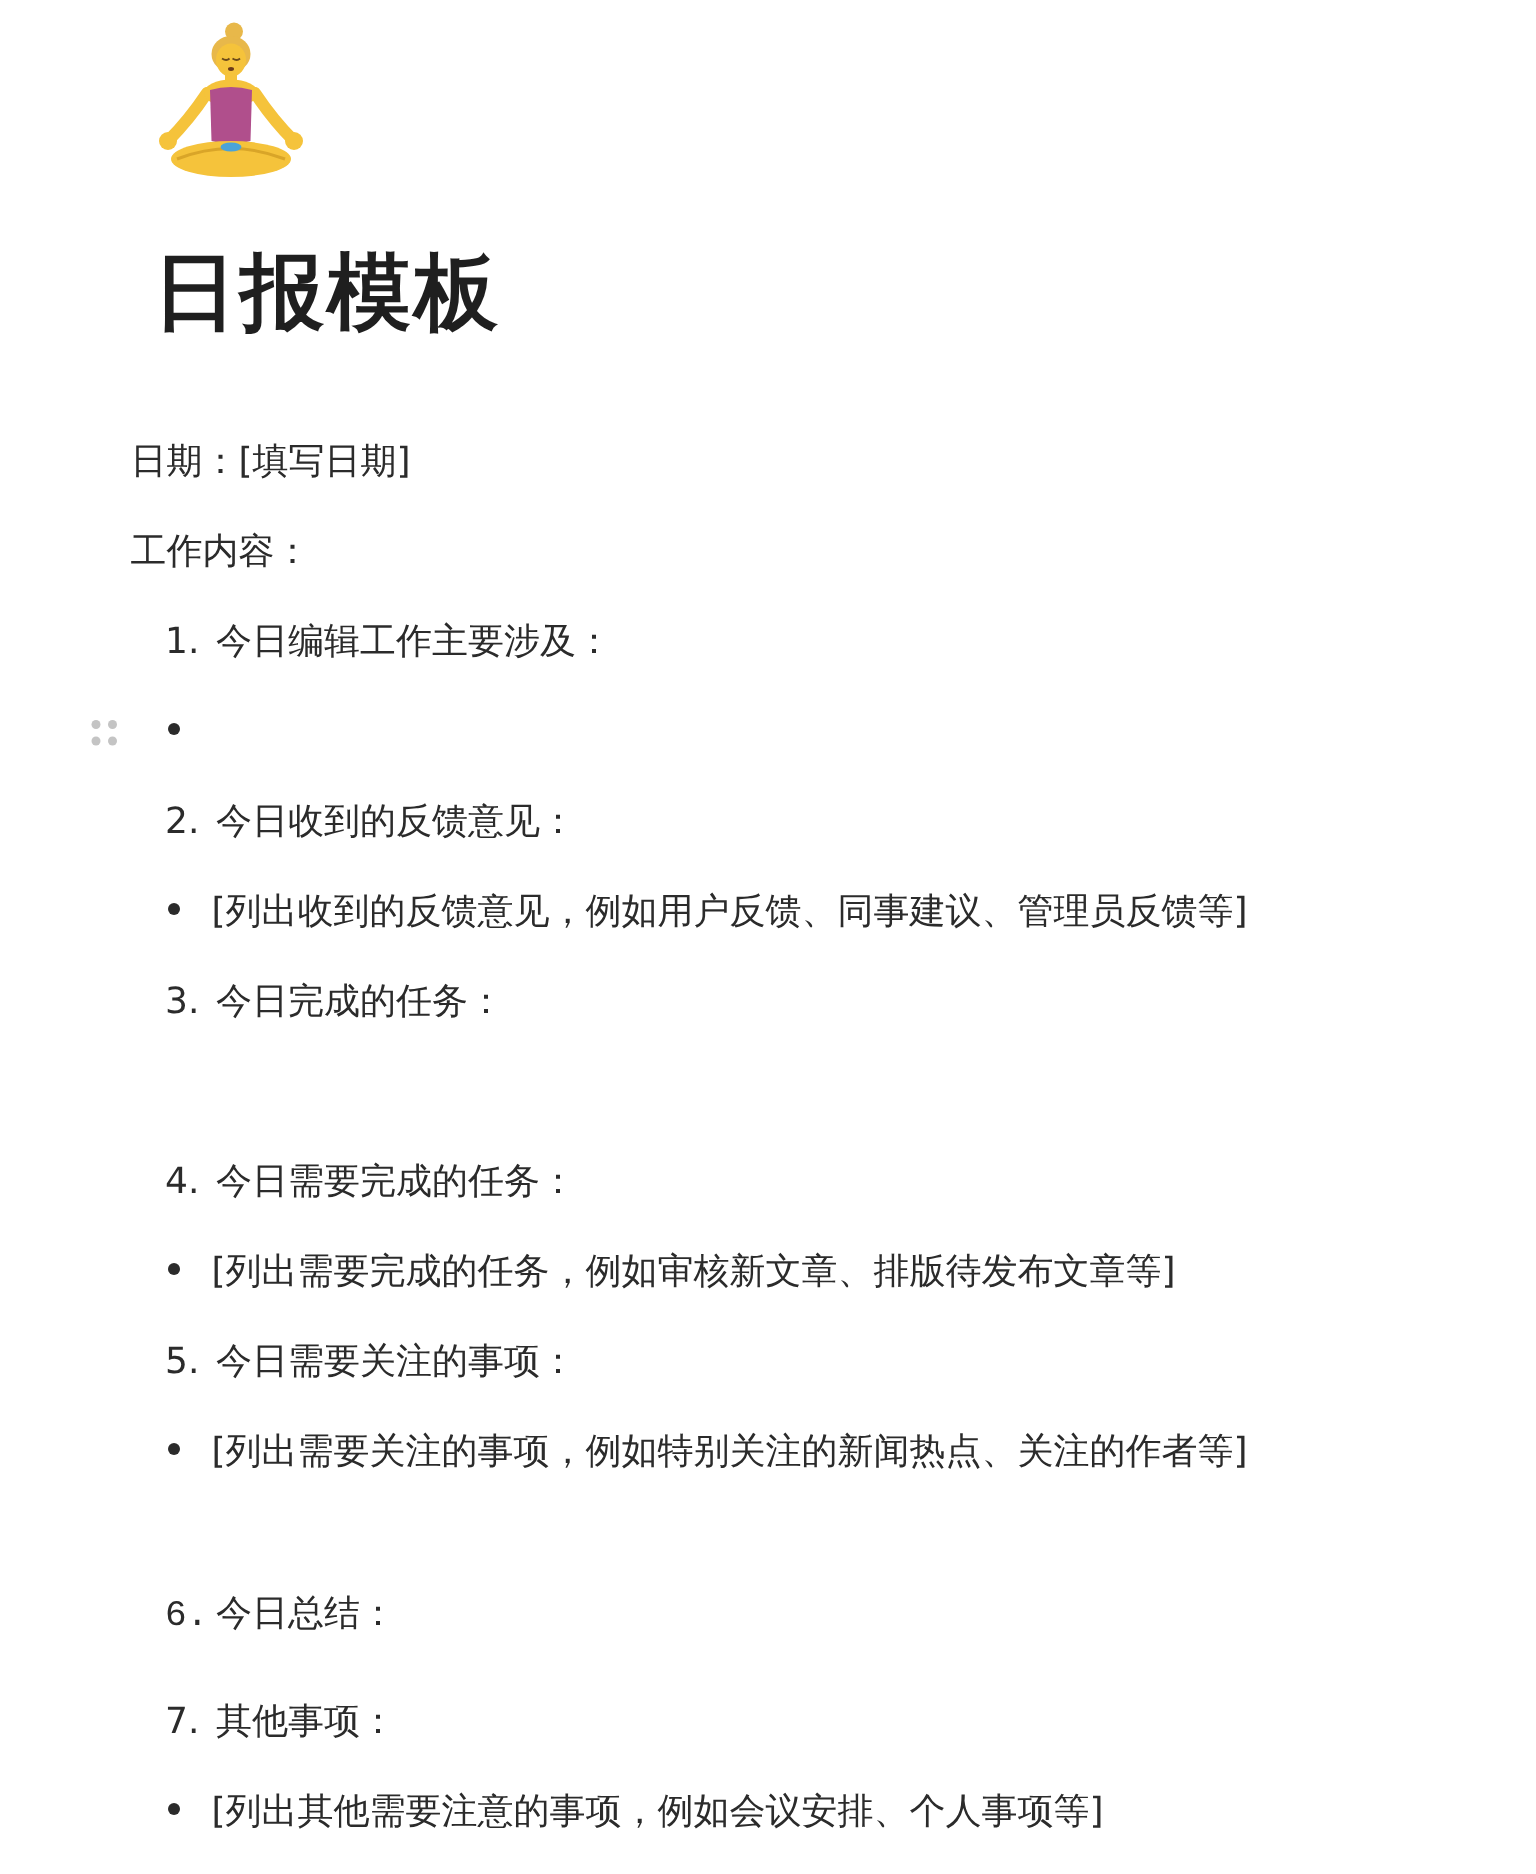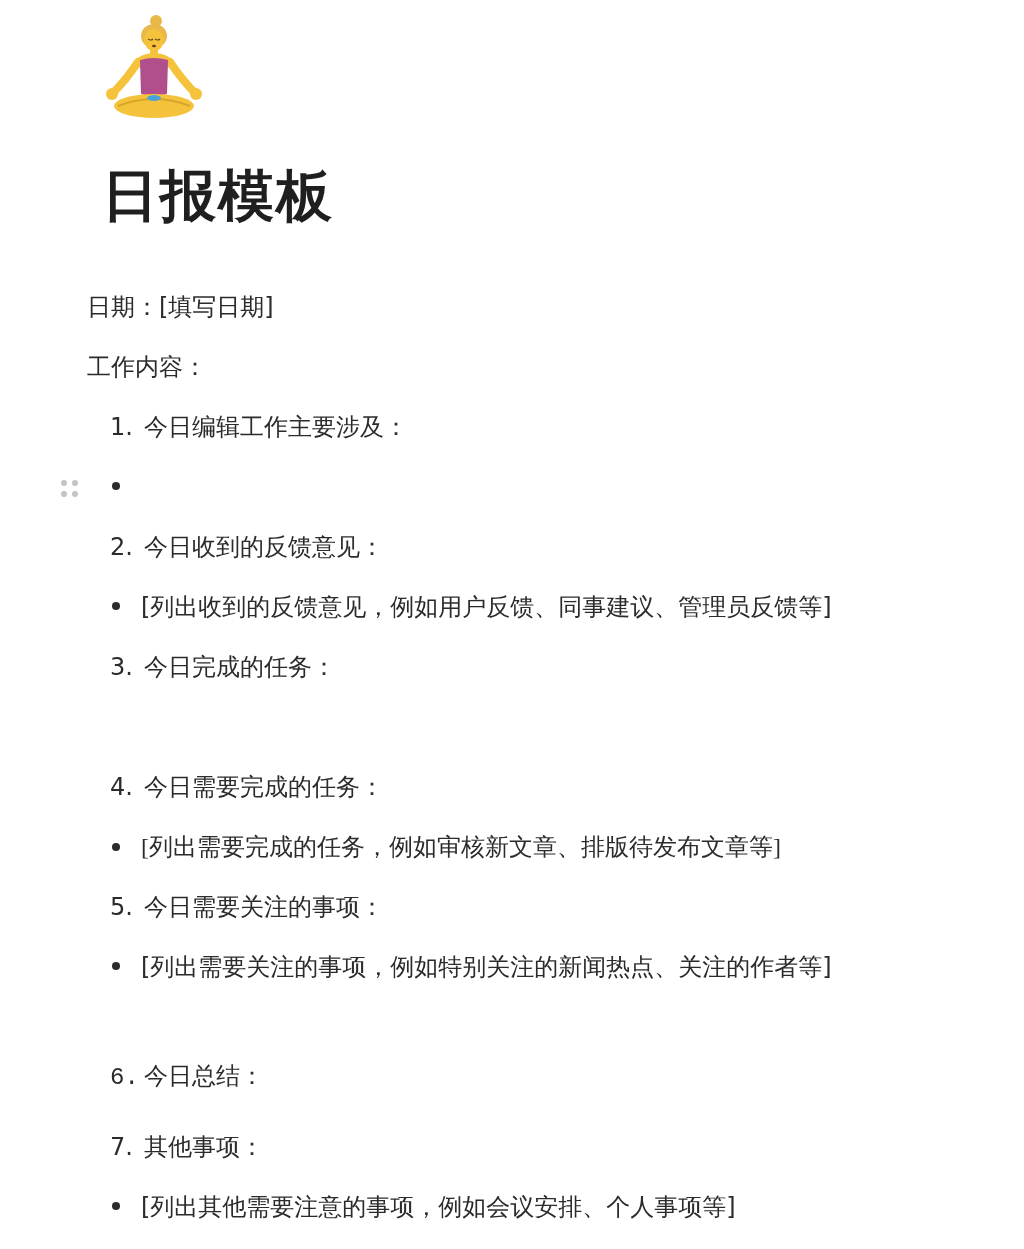--- a/index.html
+++ b/index.html
@@ -94,21 +94,21 @@
     <span class="dot"></span><span>[列出收到的反馈意见，例如用户反馈、同事建议、管理员反馈等]</span>
   </div>
 
   <div class="line num" style="top:649px;">
     <span class="n">3.</span><span>今日完成的任务：</span>
   </div>
 
   <div class="line num" style="top:769px;">
     <span class="n">4.</span><span>今日需要完成的任务：</span>
   </div>
-  <div class="line bul" style="top:829px;font-family:Liberation Serif, serif;">
+  <div class="line bul" style="top:829px;">
     <span class="dot"></span><span>[列出需要完成的任务，例如审核新文章、排版待发布文章等]</span>
   </div>
 
   <div class="line num" style="top:889px;">
     <span class="n">5.</span><span>今日需要关注的事项：</span>
   </div>
   <div class="line bul" style="top:949px;text-align:right;">
     <span class="dot"></span><span>[列出需要关注的事项，例如特别关注的新闻热点、关注的作者等]</span>
   </div>
 

